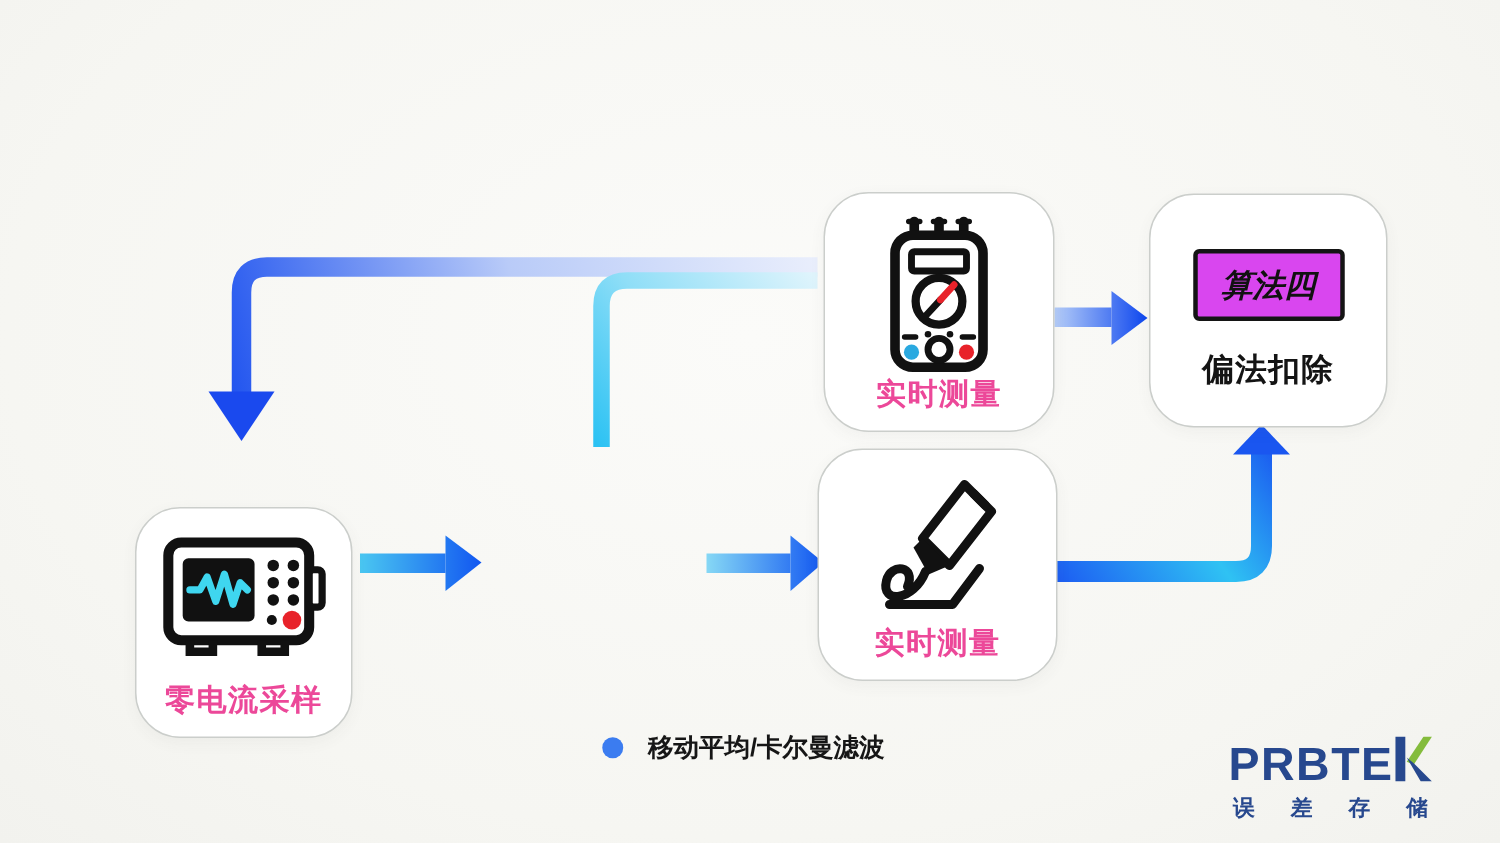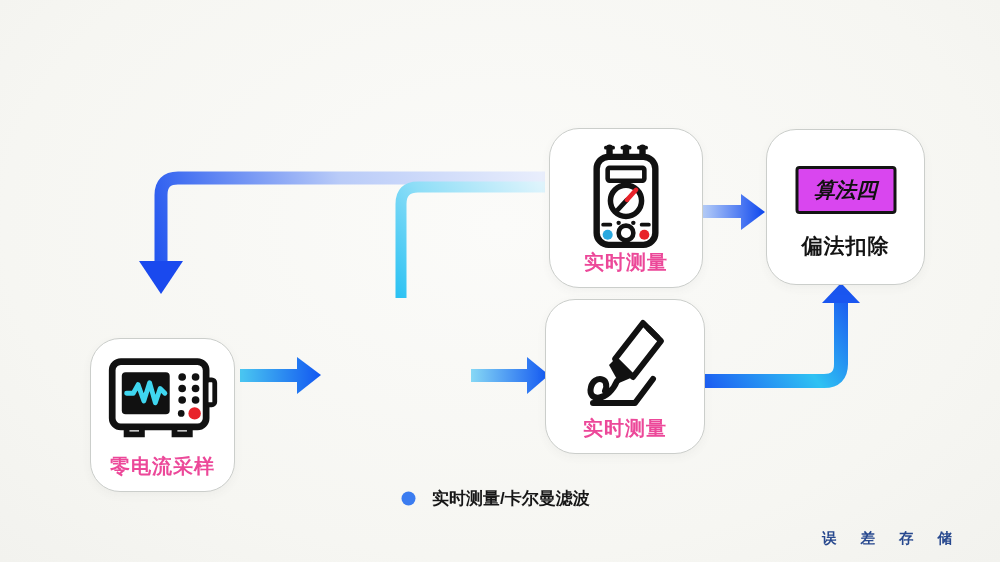--- a/index.html
+++ b/index.html
@@ -173,20 +173,30 @@
 
   <div class="card card-offset">
     <div class="badge">算法四</div>
     <div class="offset-label">偏法扣除</div>
   </div>
 
   <div class="legend">
     <svg width="15" height="15" viewBox="0 0 15 15">
       <circle cx="7.5" cy="7.5" r="7" fill="#3b7cf0"></circle>
     </svg>
-    <span class="legend-text">实时测量/卡尔曼滤波</span>
+    <span class="legend-text">移动平均/卡尔曼滤波</span>
   </div>
 
   <div class="logo">
+    <div class="brand">
+      <span class="brand-text">PRBTE</span>
+      <span class="brand-k">
+        <svg width="25" height="30" viewBox="0 0 26 32">
+          <rect x="0" y="0" width="7" height="32" fill="#27488e"></rect>
+          <polygon points="8,18 20,0 26,0 13,20" fill="#84bc3c"></polygon>
+          <polygon points="8,15 13,19 26,32 18,32" fill="#27488e"></polygon>
+        </svg>
+      </span>
+    </div>
     <div class="logo-sub">误差存储</div>
   </div>
 
 </div>
 
 </body></html>

